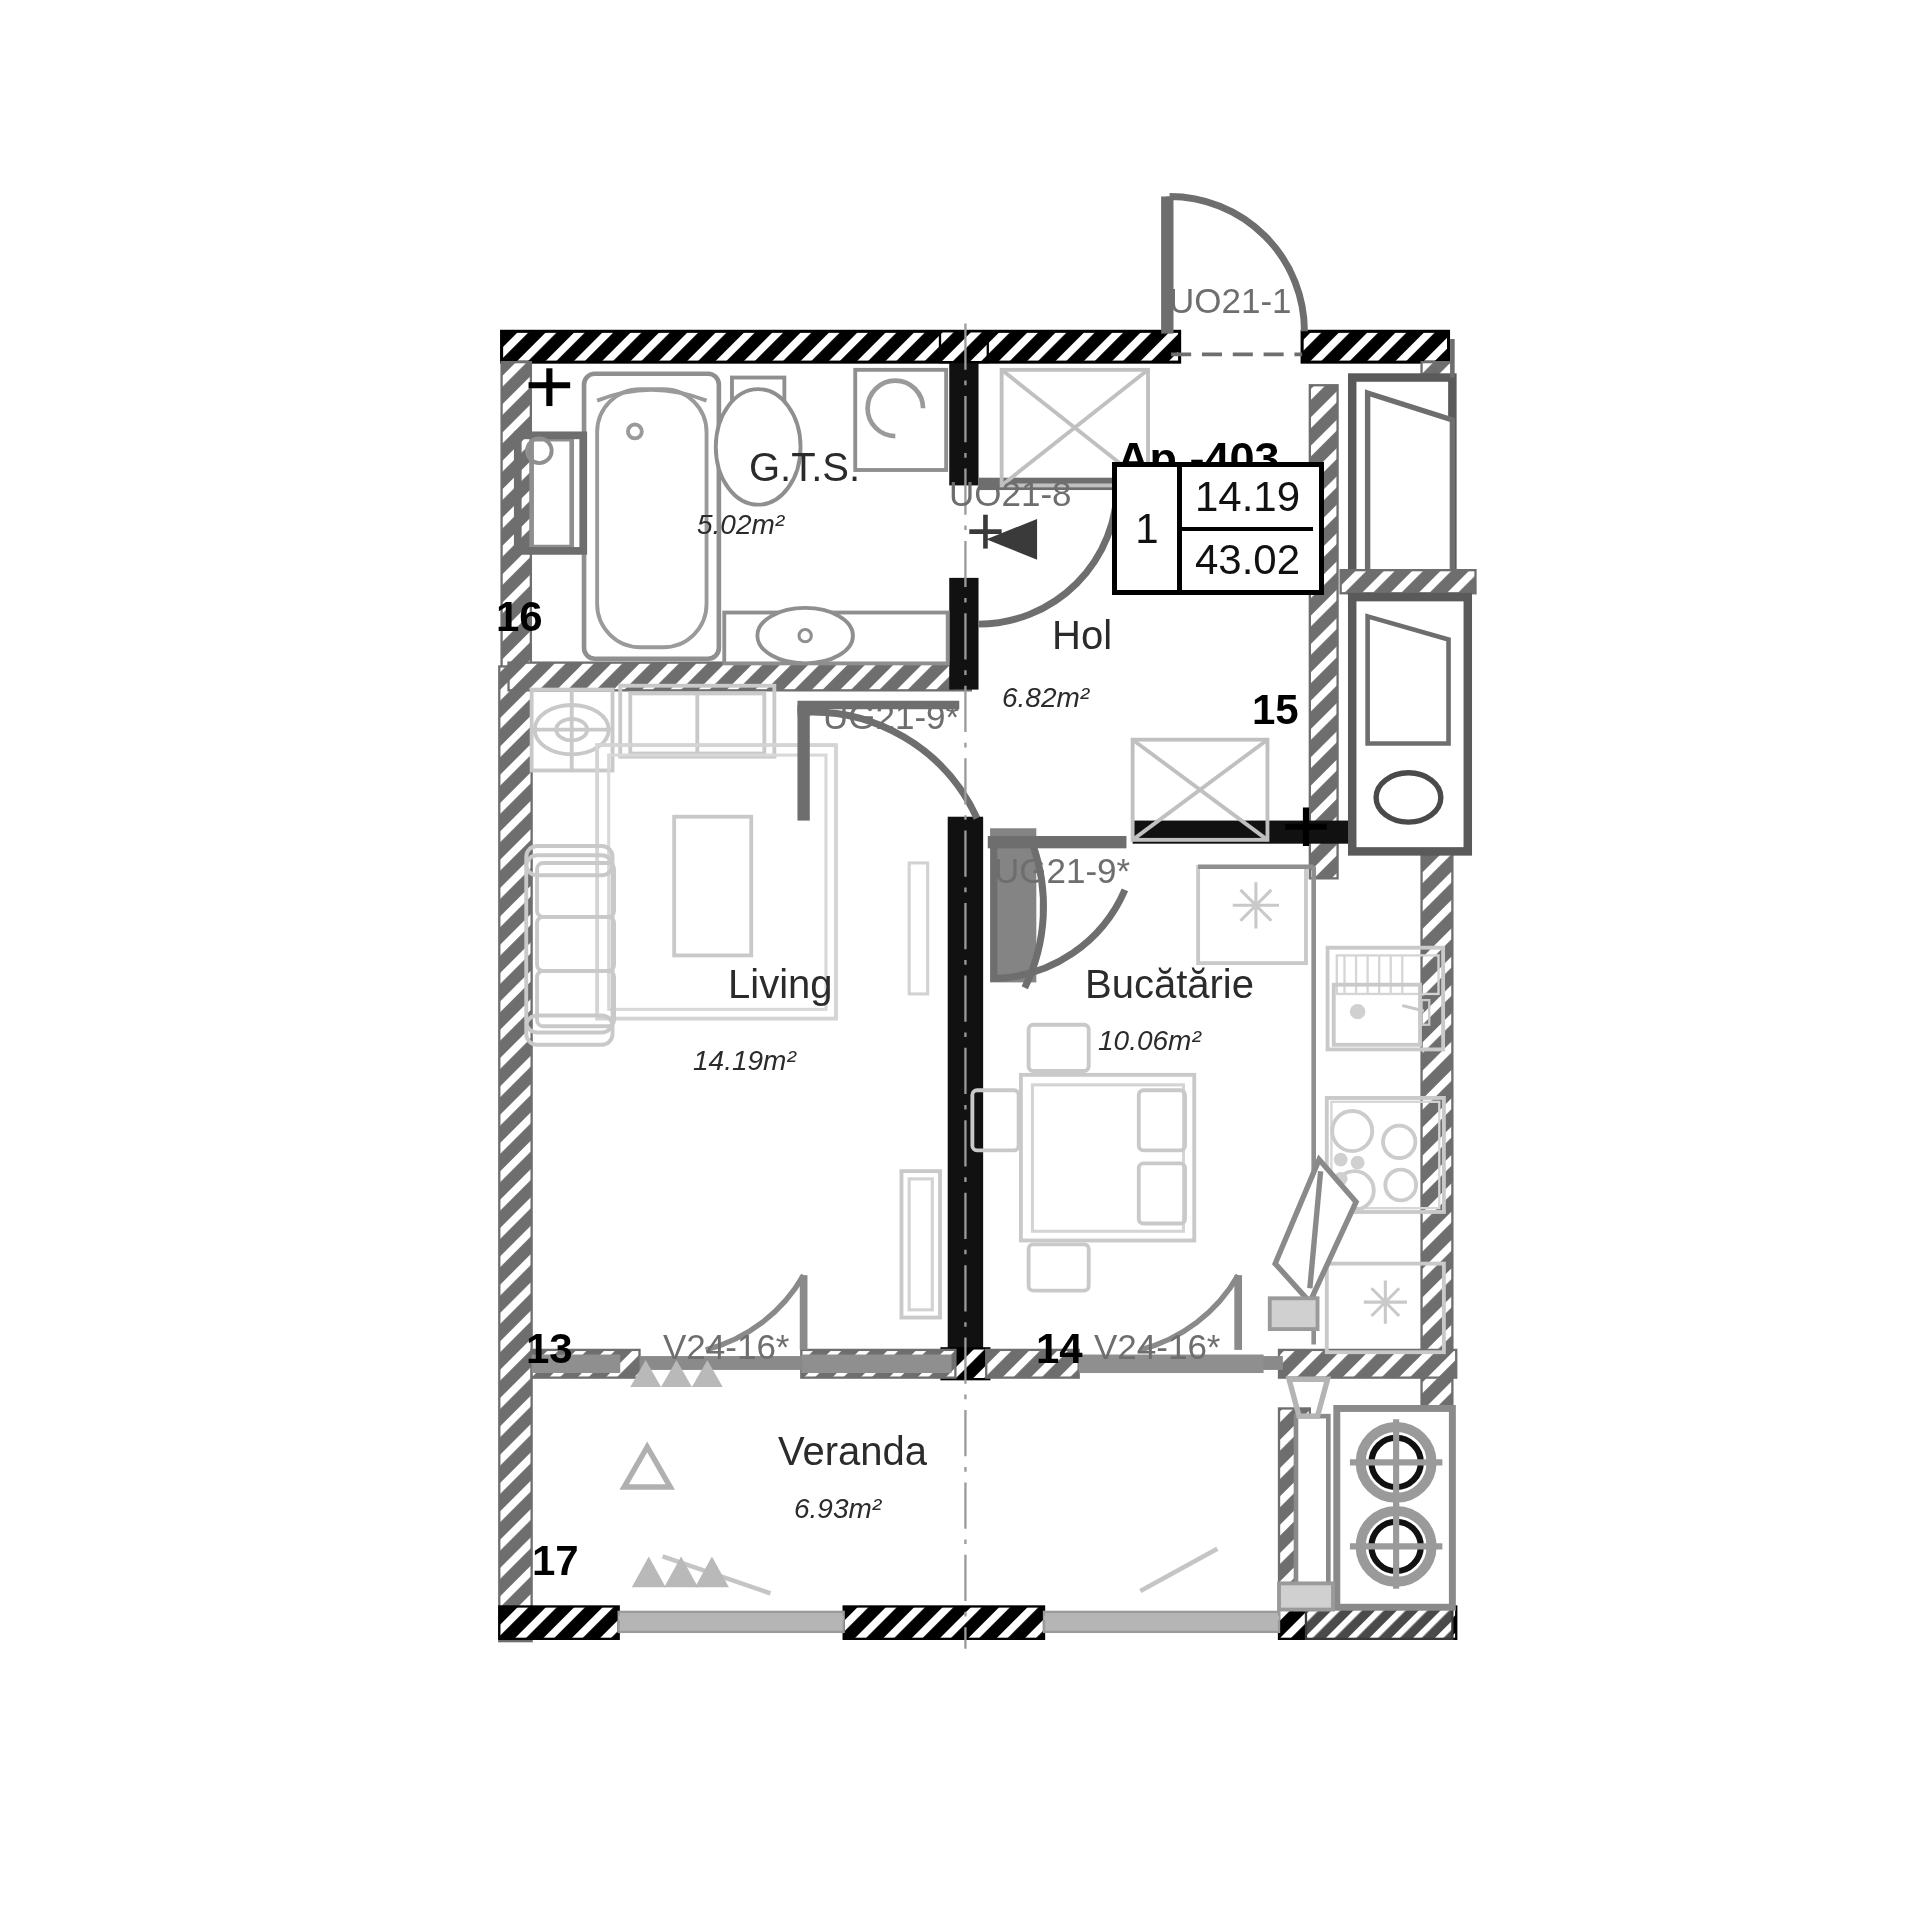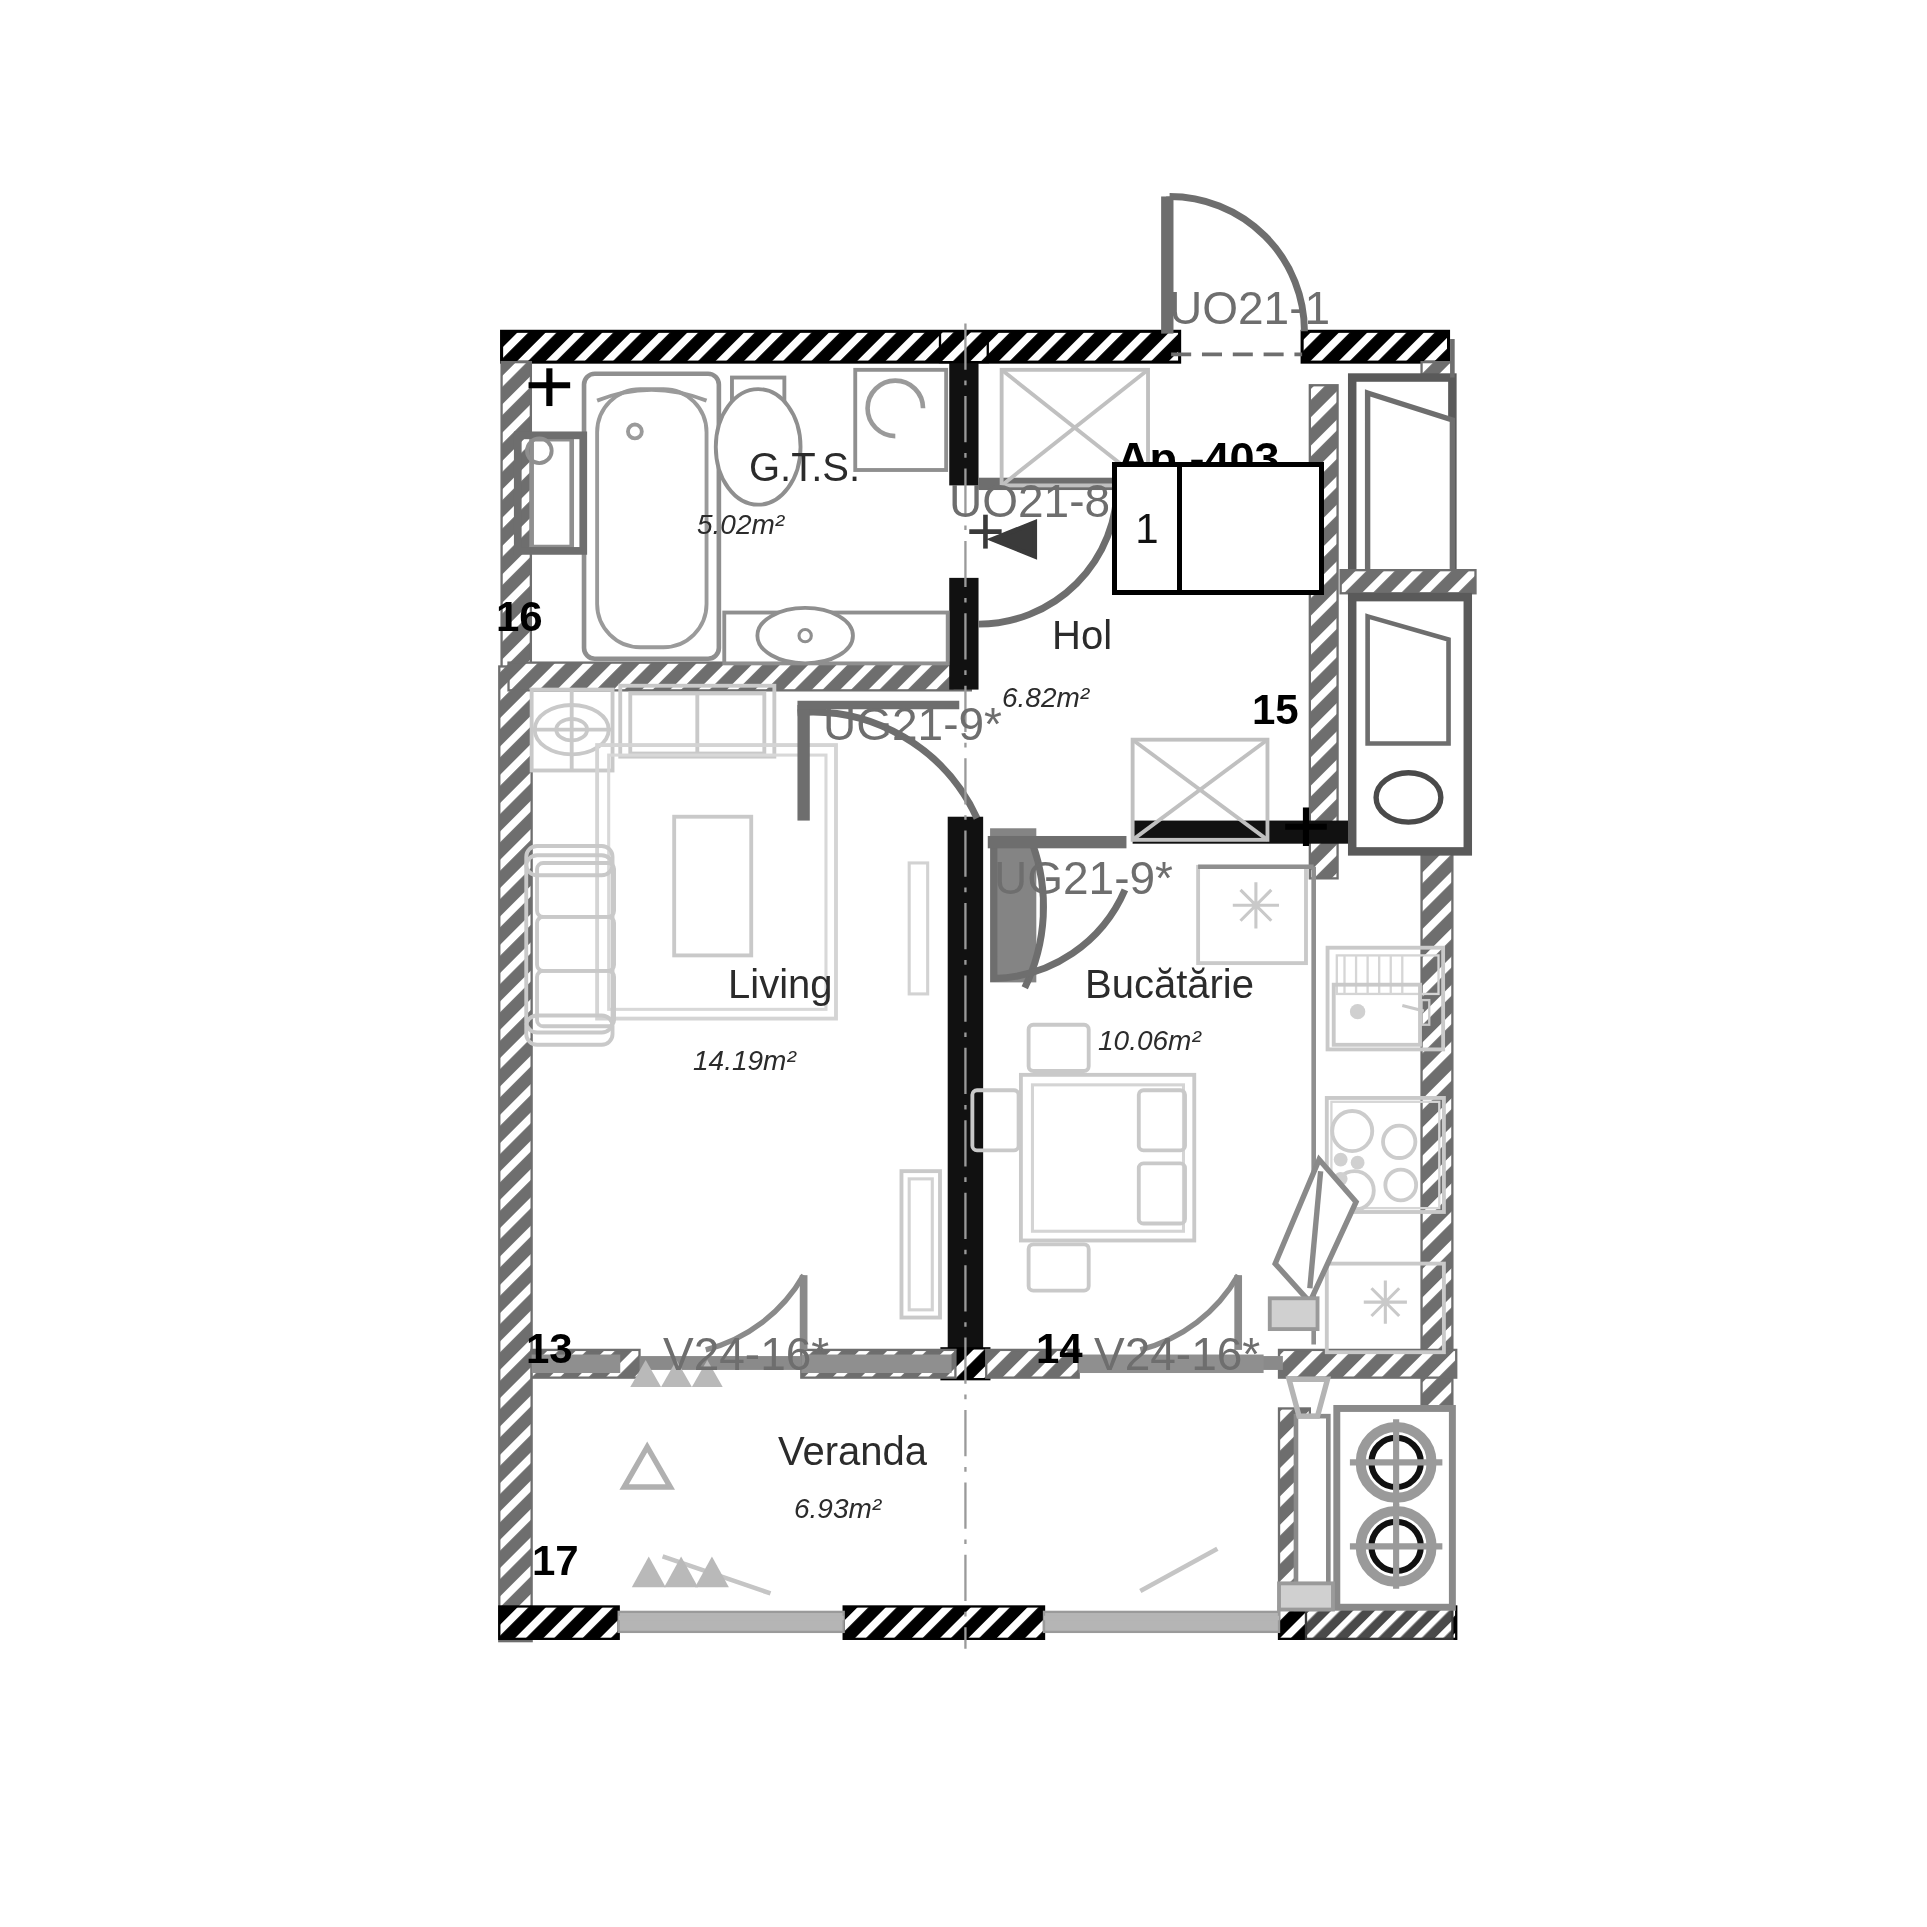--- a/index.html
+++ b/index.html
@@ -2,21 +2,21 @@
 <html style="font-size:12.3px"><head>
 <meta charset="utf-8">
 <style>
   html,body{margin:0;padding:0;background:#ffffff;}
   body{width:1927px;height:1927px;font-family:"Liberation Sans",sans-serif;overflow:hidden;}
   #plan{position:relative;width:1927px;height:1927px;background:#fff;}
   svg{position:absolute;left:0;top:0;}
   .lbl{position:absolute;color:#2b2b2b;font-family:"Liberation Sans",sans-serif;white-space:nowrap;}
   .room-name{font-size:40px;}
   .room-area{font-size:28px;font-style:italic;}
-  .door-lbl{position:absolute;color:#6e6e6e;font-size:46px;font-family:"Liberation Sans",sans-serif;white-space:nowrap;}
+  .door-lbl{position:absolute;color:#6e6e6e;font-size:35px;font-family:"Liberation Sans",sans-serif;white-space:nowrap;}
   .marker{position:absolute;color:#000;font-size:42px;font-weight:bold;font-family:"Liberation Sans",sans-serif;}
   .ap-title{position:absolute;color:#000;font-size:45px;font-weight:bold;font-family:"Liberation Sans",sans-serif;white-space:nowrap;}
   .tbl{position:absolute;border:5.4px solid #000;background:#fff;display:flex;}
   .tbl .c1{width:60px;display:flex;align-items:center;justify-content:center;font-size:42px;color:#111;border-right:5.4px solid #000;}
   .tbl .c2{width:131px;display:flex;flex-direction:column;}
   .tbl .c2 div{flex:1;display:flex;align-items:center;justify-content:center;font-size:42px;color:#111;}
   .tbl .c2 div:first-child{border-bottom:4.6px solid #000;}
 </style>
 </head>
 <body>
@@ -313,20 +313,24 @@
     <g>
       <line x1="1253" y1="420" x2="1253" y2="2140" stroke="#9a9a9a" stroke-width="3" stroke-dasharray="60 14 6 14"></line>
     </g>
 
   </svg>
 
   <div class="ap-title" style="left:1117px;top:401px;margin-top:32px;">Ap.-403</div>
 
   <div class="tbl" style="left:1112px;top:462px;width:202px;height:123px;">
     <div class="c1">1</div>
+    <div class="c2">
+      <div>14.19</div>
+      <div>43.02</div>
+    </div>
   </div>
 
   <div class="lbl room-name" style="left:705px;top:445px;padding-left:44px;">G.T.S.</div>
   <div class="lbl room-area" style="left:697px;top:509px;">5.02m²</div>
 
   <div class="lbl room-name" style="left:1052px;top:613px;">Hol</div>
   <div class="lbl room-area" style="left:1002px;top:682px;">6.82m²</div>
 
   <div class="lbl room-name" style="left:728px;top:962px;">Living</div>
   <div class="lbl room-area" style="left:693px;top:1025px;margin-top:20px;">14.19m²</div>

